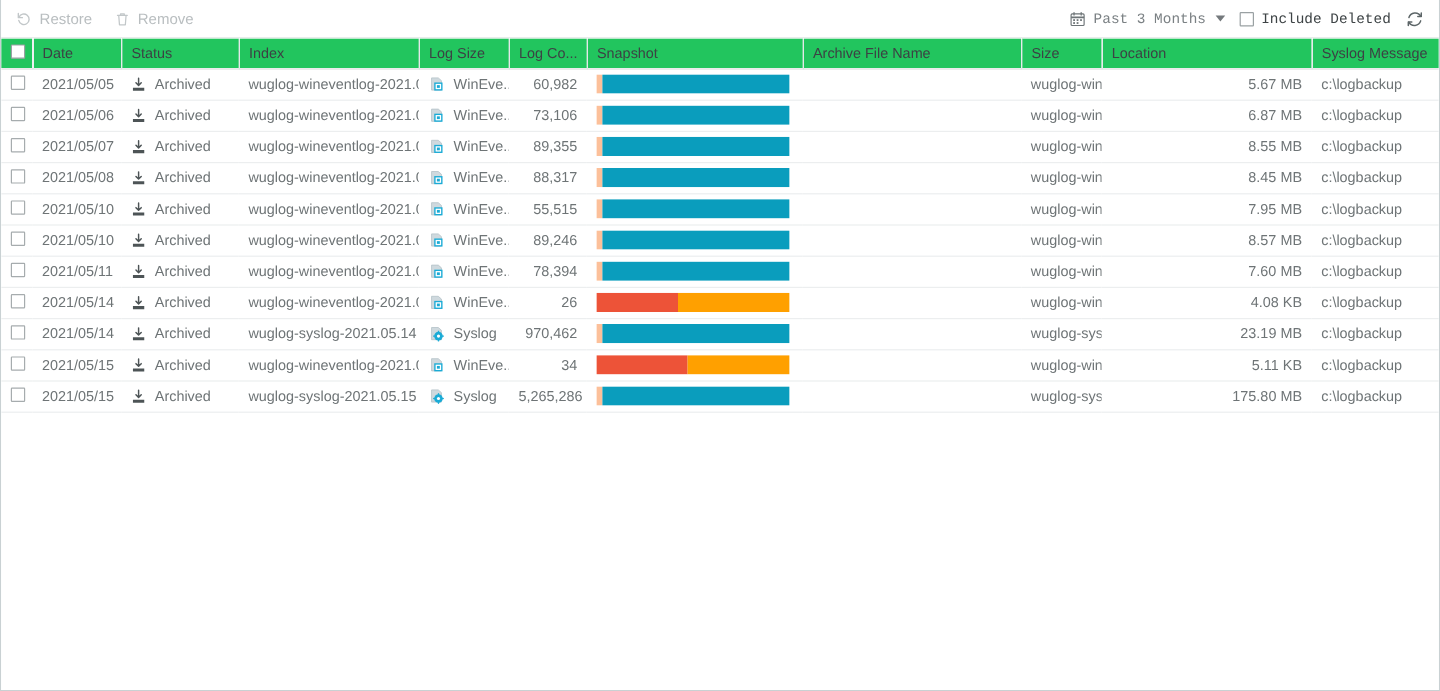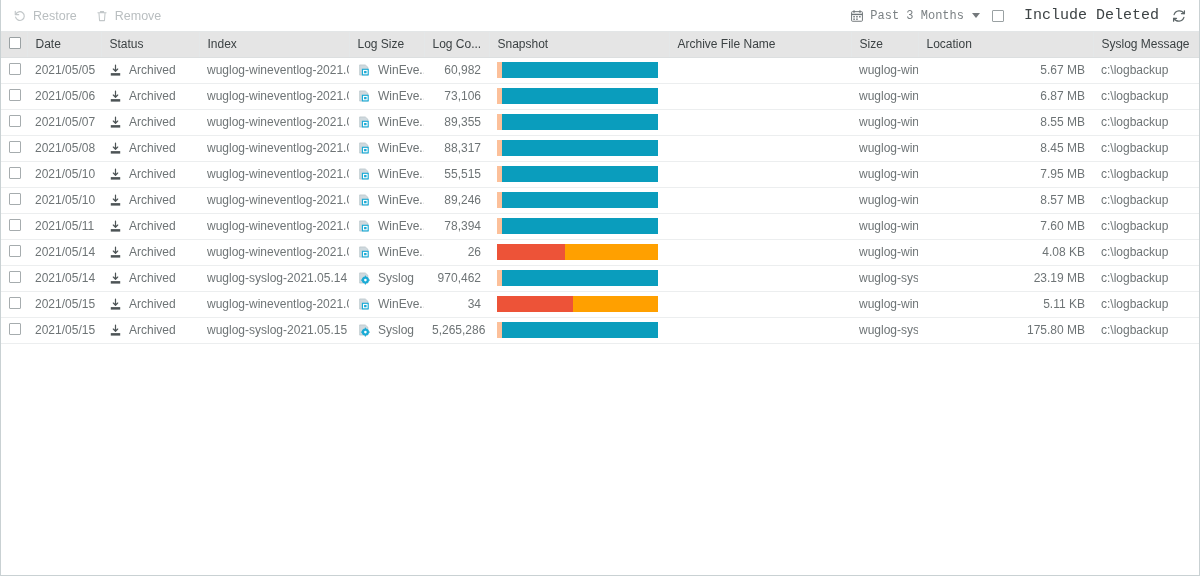--- a/index.html
+++ b/index.html
@@ -63,32 +63,32 @@
   .daterange {
     display: flex; align-items: center; gap: 6px;
     font-size: 12px; color: #7b8184; cursor: pointer;
   }
   .daterange .cal { width: 14px; height: 14px; color:#6d7477; display:flex;}
   .caret {
     width: 0; height: 0;
     border-left: 4px solid transparent; border-right: 4px solid transparent;
     border-top: 5px solid #74797c; margin-left: 2px;
   }
-  .chk-wrap { display: flex; align-items: center; gap: 20px; font-size: 15px; color: #3d4345; cursor: pointer; }
+  .chk-wrap { display: flex; align-items: center; gap: 6px; font-size: 12px; color: #3d4345; cursor: pointer; }
   .cbox {
     width: 12px; height: 12px;
     border: 1px solid #9aa1a3; background: #fff; border-radius: 1px;
   }
   .refresh { width: 16px; height: 16px; color: #5d6668; cursor: pointer; display:flex;}
 
   
   .table-wrap { flex: 1 1 auto; overflow: hidden; background:#fff; }
   table.grid { width: 1198px; border-collapse: collapse; table-layout: fixed; }
   table.grid thead th {
-    background: #e5e5e5;
+    background: #22c55e;
     font-size: 12px; font-weight: 400; color: #3c4244;
     text-align: left;
     height: 25px;
     padding: 0 8px;
     border-bottom: 1px solid #dcdfe0;
     border-right: 1px solid #e4e7e8;
     white-space: nowrap; overflow: hidden;
   }
   table.grid thead th:last-child { border-right: none; }
   table.grid thead th.num { text-align: left; }

